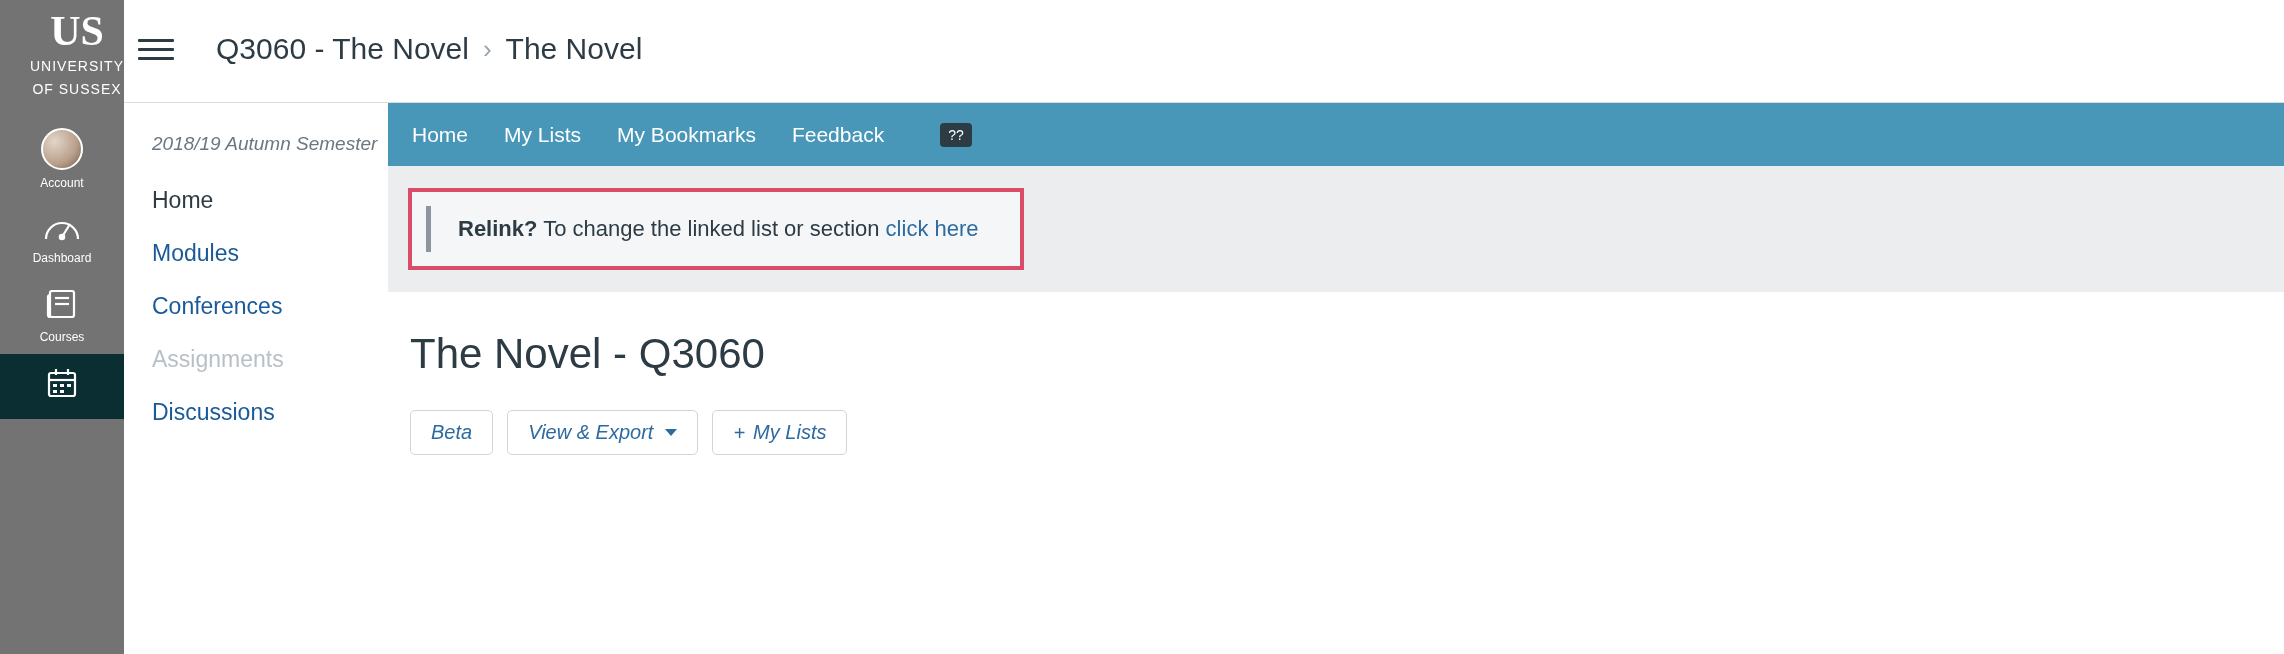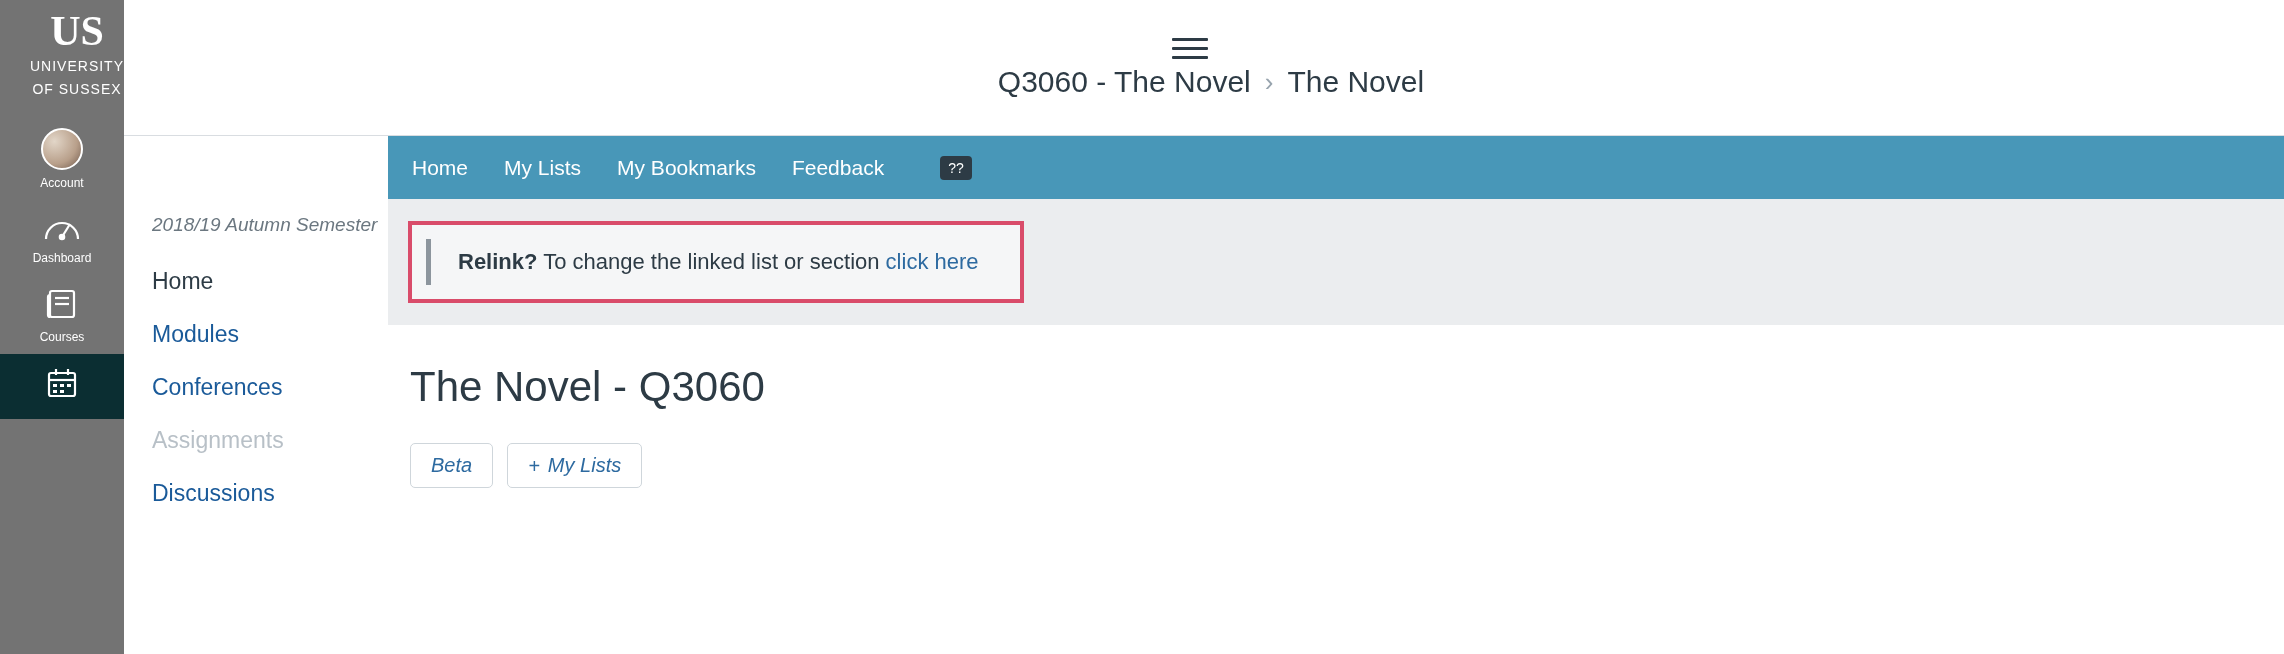--- a/index.html
+++ b/index.html
@@ -60,21 +60,20 @@
   .content-col {
     flex: 1;
     display: flex;
     flex-direction: column;
   }
   .top-header {
     display: flex;
     align-items: center;
     padding: 32px 0 36px 14px;
     border-bottom: 1px solid #d9dde1;
-    flex-direction: column;
   }
   .hamburger { width: 36px; cursor: pointer; margin-right: 42px; }
   .hamburger-line { height: 3px; background: #2d3b45; margin: 6px 0; border-radius: 1px; }
   .breadcrumb { font-size: 30px; color: #2d3b45; display: flex; align-items: center; gap: 14px; }
   .breadcrumb .sep { color: #98a4ae; font-size: 26px; }
   .breadcrumb .current { color: #2d3b45; }
   .breadcrumb .link { color: #2d3b45; cursor: pointer; }
 
   
   .body-row { display: flex; flex: 1; }
@@ -82,21 +81,20 @@
   .course-nav {
     width: 264px;
     padding: 30px 0 0 28px;
     flex-shrink: 0;
   }
   .semester-label {
     font-style: italic;
     color: #6b7780;
     font-size: 19px;
     margin-bottom: 32px;
-    margin-top: 48px;
   }
   .course-nav-item {
     font-size: 23px;
     color: #1a5a99;
     margin-bottom: 26px;
     cursor: pointer;
   }
   .course-nav-item.disabled { color: #b8c0c7; cursor: default; }
   .course-nav-item.selected { color: #2d3b45; }
 
@@ -281,20 +279,24 @@
         </div>
       </div>
 
       <h1 class="list-title">The Novel - Q3060</h1>
 
       <div class="action-row">
         <button class="btn">
           <span>Beta</span>
         </button>
         <button class="btn">
+          <span>View &amp; Export</span>
+          <span class="chev-down"></span>
+        </button>
+        <button class="btn">
           <span class="plus">+</span>
           <span>My Lists</span>
         </button>
       </div>
     </main>
 
   </div>
 </div>
 
 </body></html>

